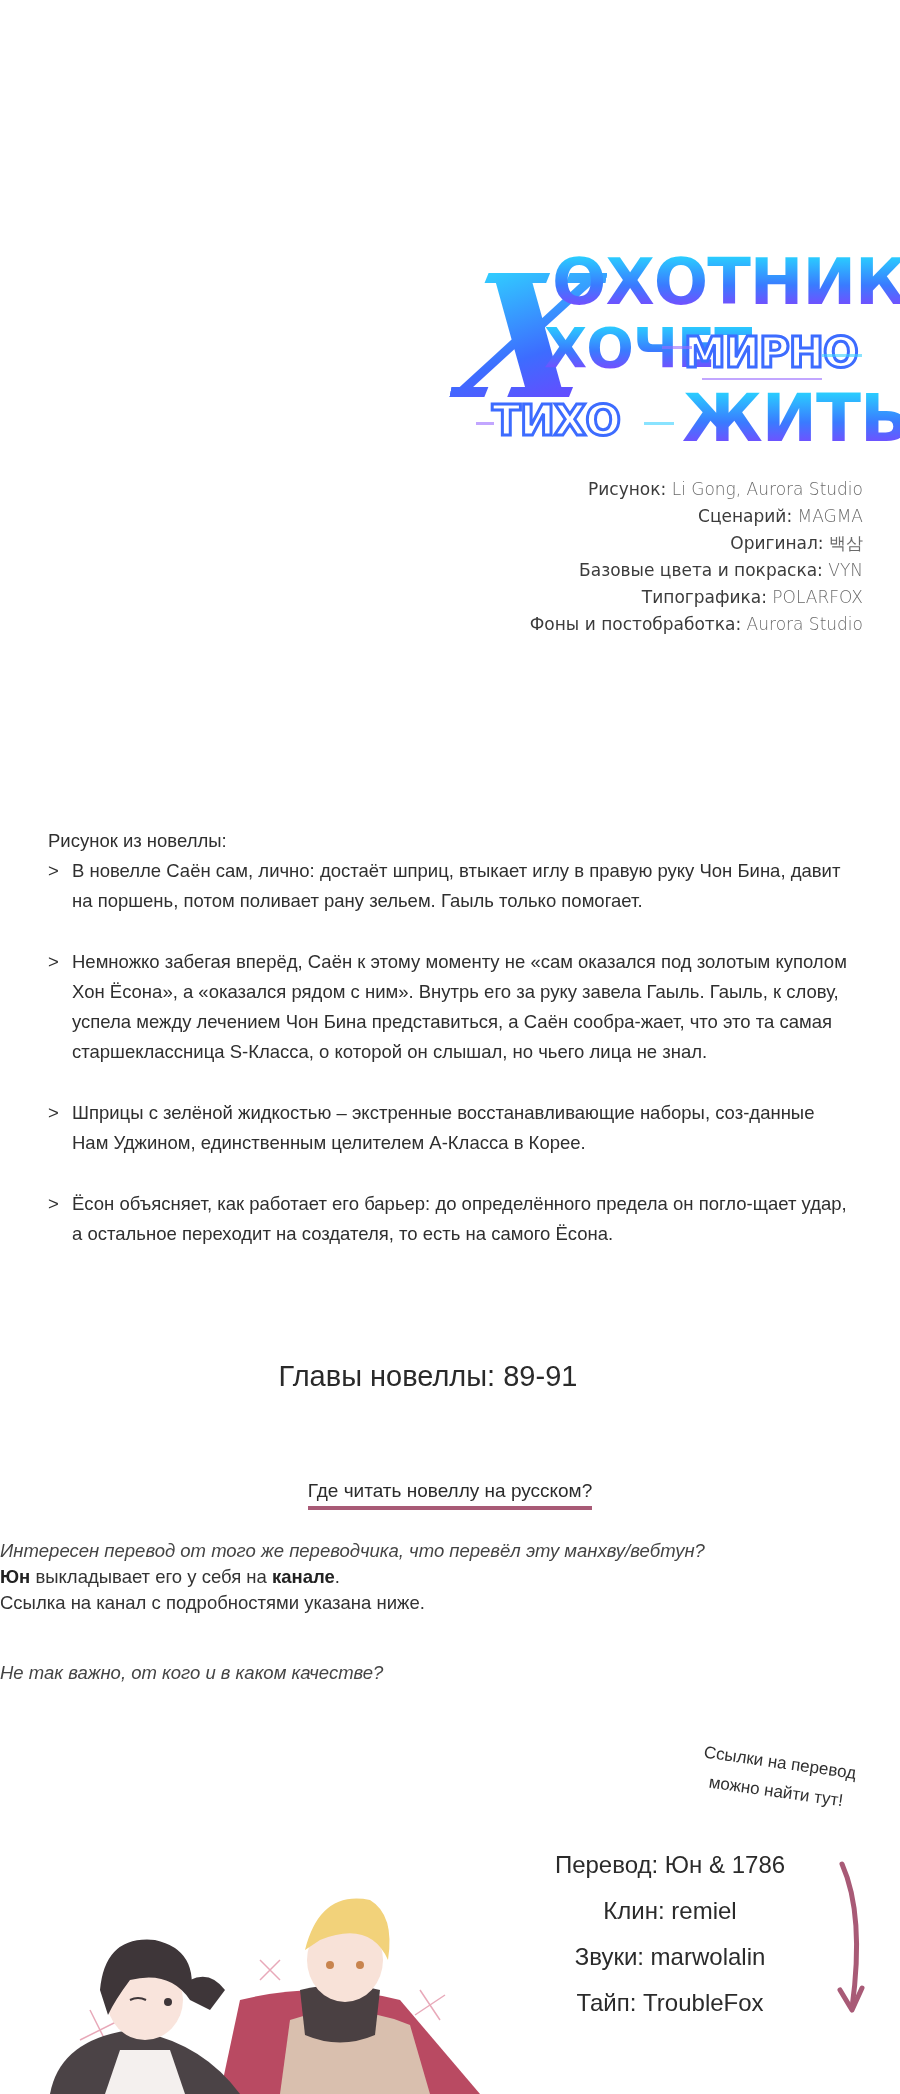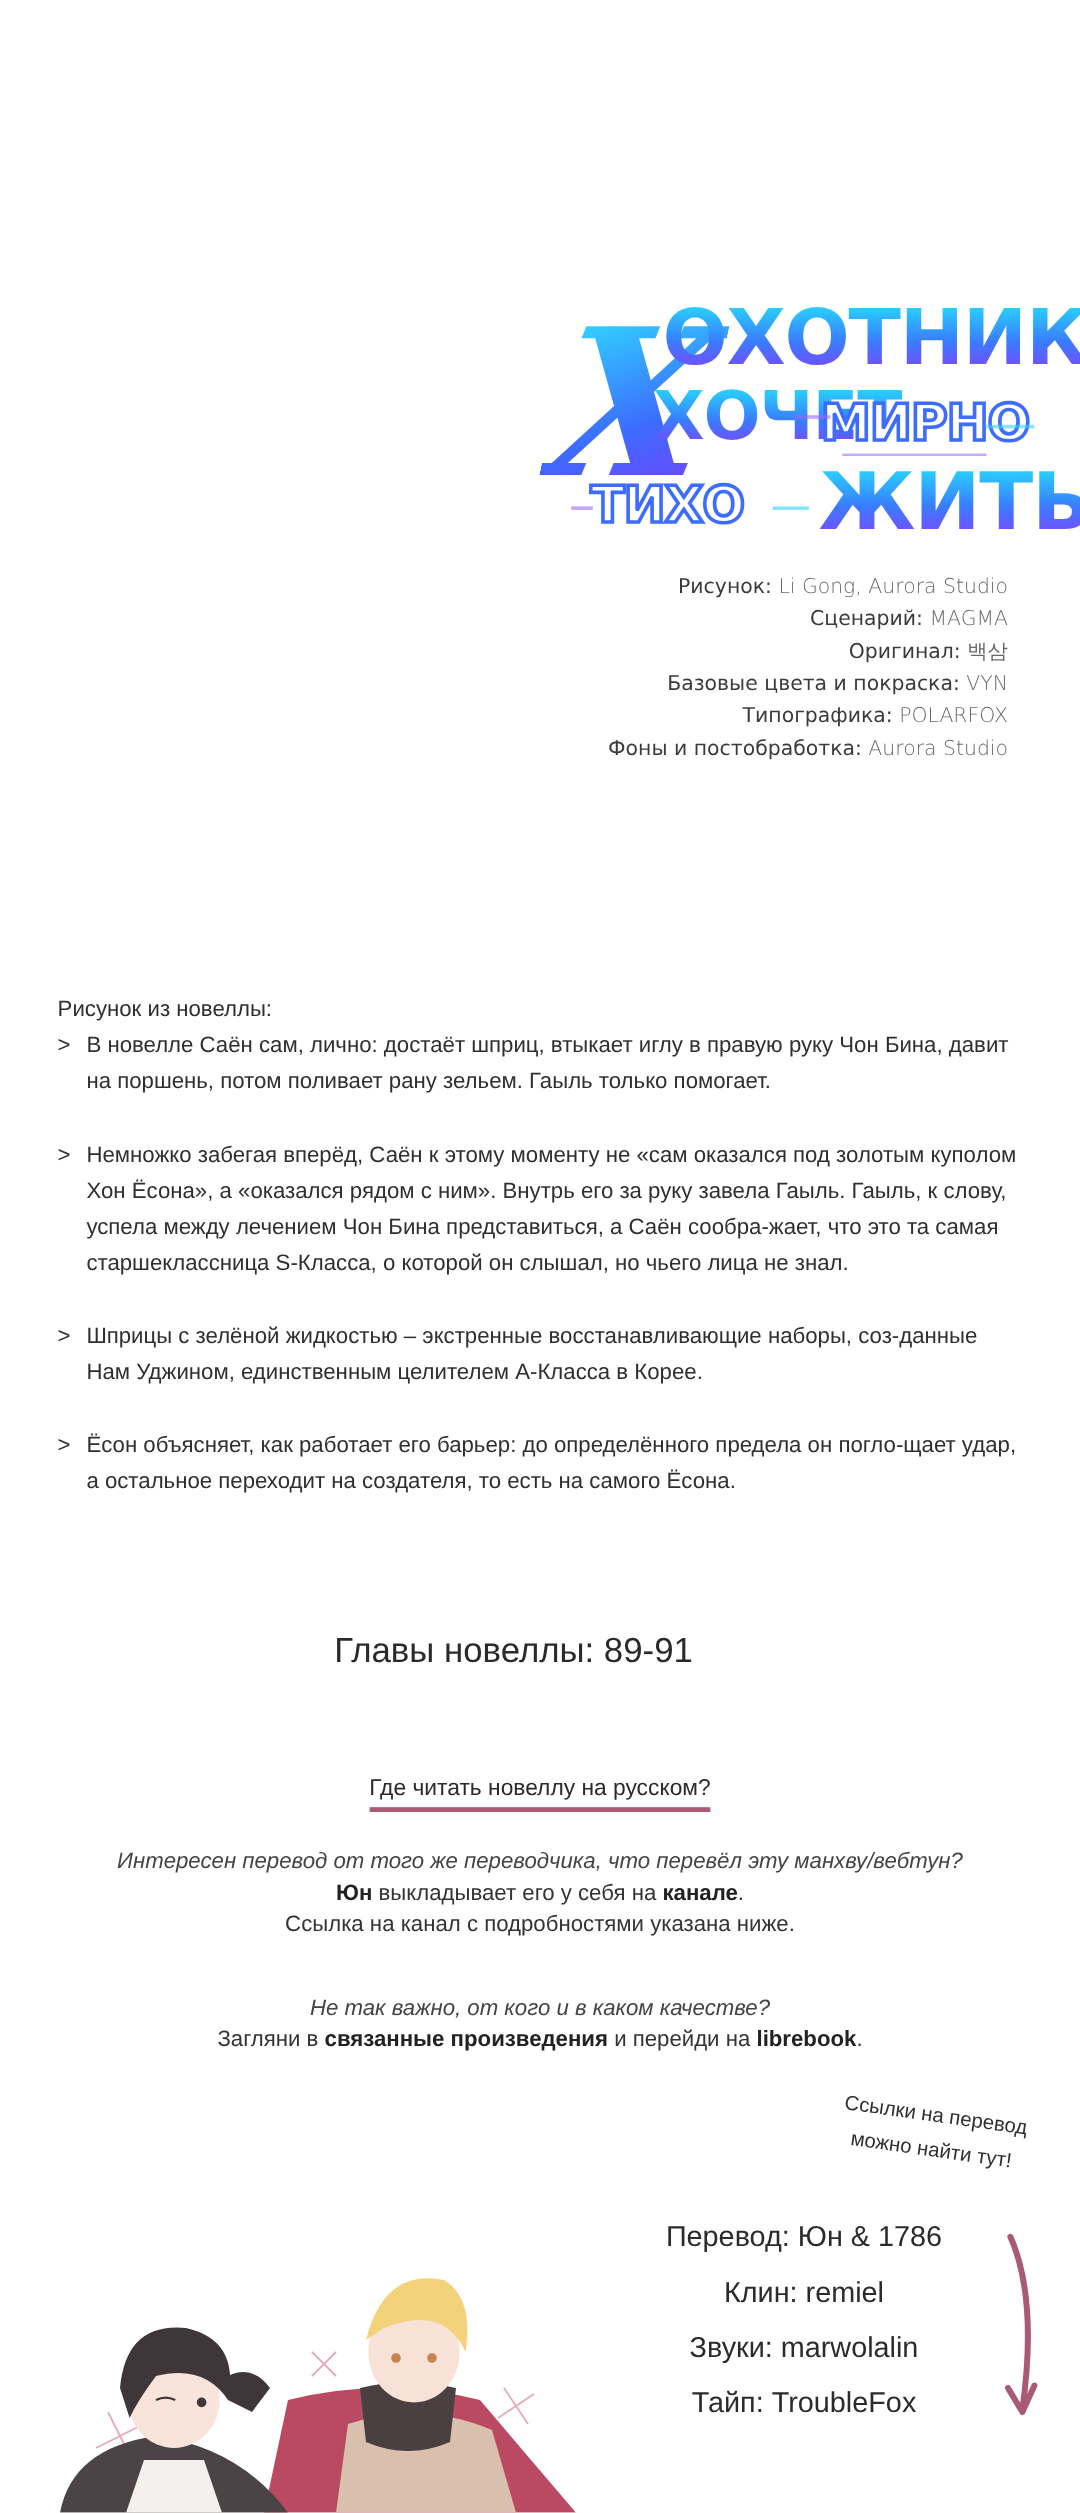--- a/index.html
+++ b/index.html
@@ -16,37 +16,37 @@
   .logo-x { position: absolute; left: 0; top: 2px; font-family: "DejaVu Serif", serif; font-style: italic;
     font-size: 170px; font-weight: bold; line-height: 1;
     background: linear-gradient(160deg, #2ee4ff 0%, #3d6cff 60%, #7a3cff 100%);
     -webkit-background-clip: text; background-clip: text; color: transparent; transform: skewX(-12deg); }
   .logo-outline { position: absolute; font-family: "DejaVu Sans", sans-serif; font-weight: bold;
     color: #ffffff; -webkit-text-stroke: 3px #3d6cff; line-height: 1; letter-spacing: -1px; }
   .glitch { position: absolute; height: 3px; background: #9a6bff; opacity: .6; }
   .glitch.c { background: #3ad0ff; }
 
   
-  .credits { right: 60px; top: 476px; text-align: right; font-family: "DejaVu Sans", sans-serif;
+  .credits { right: 37px; top: 476px; text-align: right; font-family: "DejaVu Sans", sans-serif;
     font-size: 17px; line-height: 27px; color: #4a4a4a; }
   .credits .lbl { color: #3b3b3b; }
   .credits .val { color: #6a6a6a; font-weight: 300; }
 
   
   .details { left: 48px; top: 830px; width: 800px; font-size: 18.5px; color: #2f2f2f; }
   .details h3 { margin: 0 0 4px 0; font-size: 18.5px; font-weight: normal; }
   .item { position: relative; padding-left: 24px; line-height: 30px; margin-bottom: 31px; }
   .item .chev { position: absolute; left: 0; top: 0; }
 
   .chapters { left: 0; width: 856px; top: 1360px; text-align: center; font-size: 29px; color: #2a2a2a; }
 
   .where { left: 0; width: 900px; top: 1480px; text-align: center; }
   .where-title { display: inline-block; font-size: 19px; color: #2b2b2b; padding-bottom: 4px;
     border-bottom: 4px solid #a85a76; }
-  .para { left: 0; width: 900px; text-align: center; font-size: 18.5px; line-height: 26px; color: #333; }
+  .para { left: 0; width: 900px; text-align: left; font-size: 18.5px; line-height: 26px; color: #333; }
   .para i { font-style: italic; color: #444; }
   .para b { font-weight: bold; color: #222; }
 
   .hint { left: 678px; top: 1748px; width: 200px; text-align: center; font-size: 17px; line-height: 29px;
     color: #2f2f2f; transform: rotate(8deg); }
 
   .team { left: 470px; width: 400px; top: 1842px; text-align: center; }
   .team .row { font-size: 24px; line-height: 46px; color: #2b2b2b; }
   .team .link { font-size: 28px; line-height: 52px; color: #1f1f1f; margin-top: 2px; }
 
@@ -109,23 +109,20 @@
 <div class="abs para" style="top:1538px;">
   <div><i>Интересен перевод от того же переводчика, что перевёл эту манхву/вебтун?</i></div>
   <div>
     <b>Юн</b><span> выкладывает его у себя на </span><b>канале</b><span>.</span>
   </div>
   <div>Ссылка на канал с подробностями указана ниже.</div>
 </div>
 
 <div class="abs para" style="top:1660px;">
   <div><i>Не так важно, от кого и в каком качестве?</i></div>
-  <div>
-    <span>Загляни в </span><b>связанные произведения</b><span> и перейди на </span><b>librebook</b><span>.</span>
-  </div>
 </div>
 
 <div class="abs hint">
   <div>Ссылки на перевод</div>
   <div>можно найти тут!</div>
 </div>
 
 <svg class="abs arrow" viewBox="0 0 40 160">
   <path d="M12 4 C 28 40, 30 90, 22 148" fill="none" stroke="#a85a76" stroke-width="5" stroke-linecap="round"></path>
   <path d="M10 130 L22 150 L32 128" fill="none" stroke="#a85a76" stroke-width="5" stroke-linecap="round" stroke-linejoin="round"></path>

